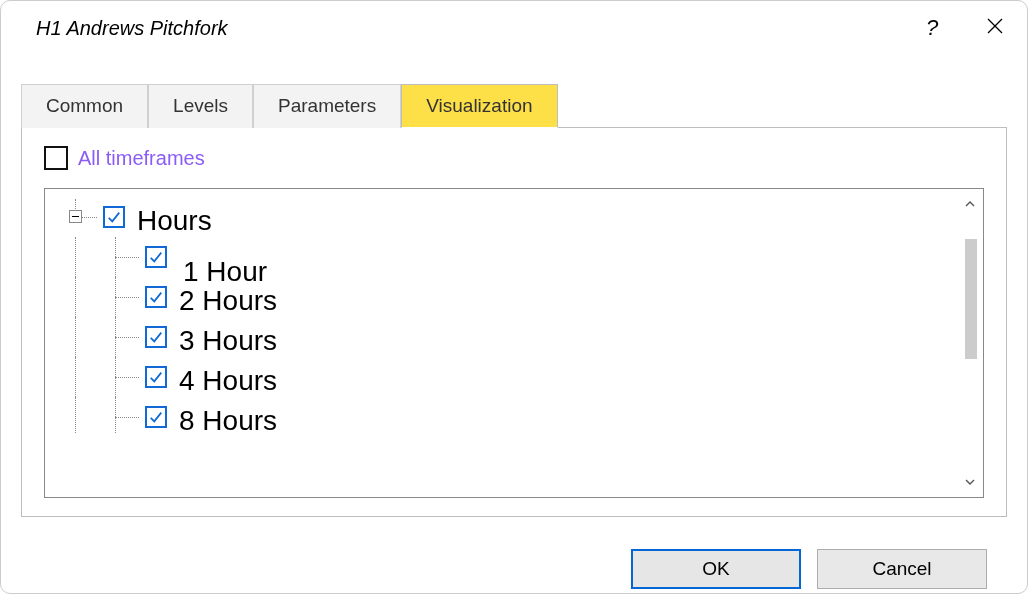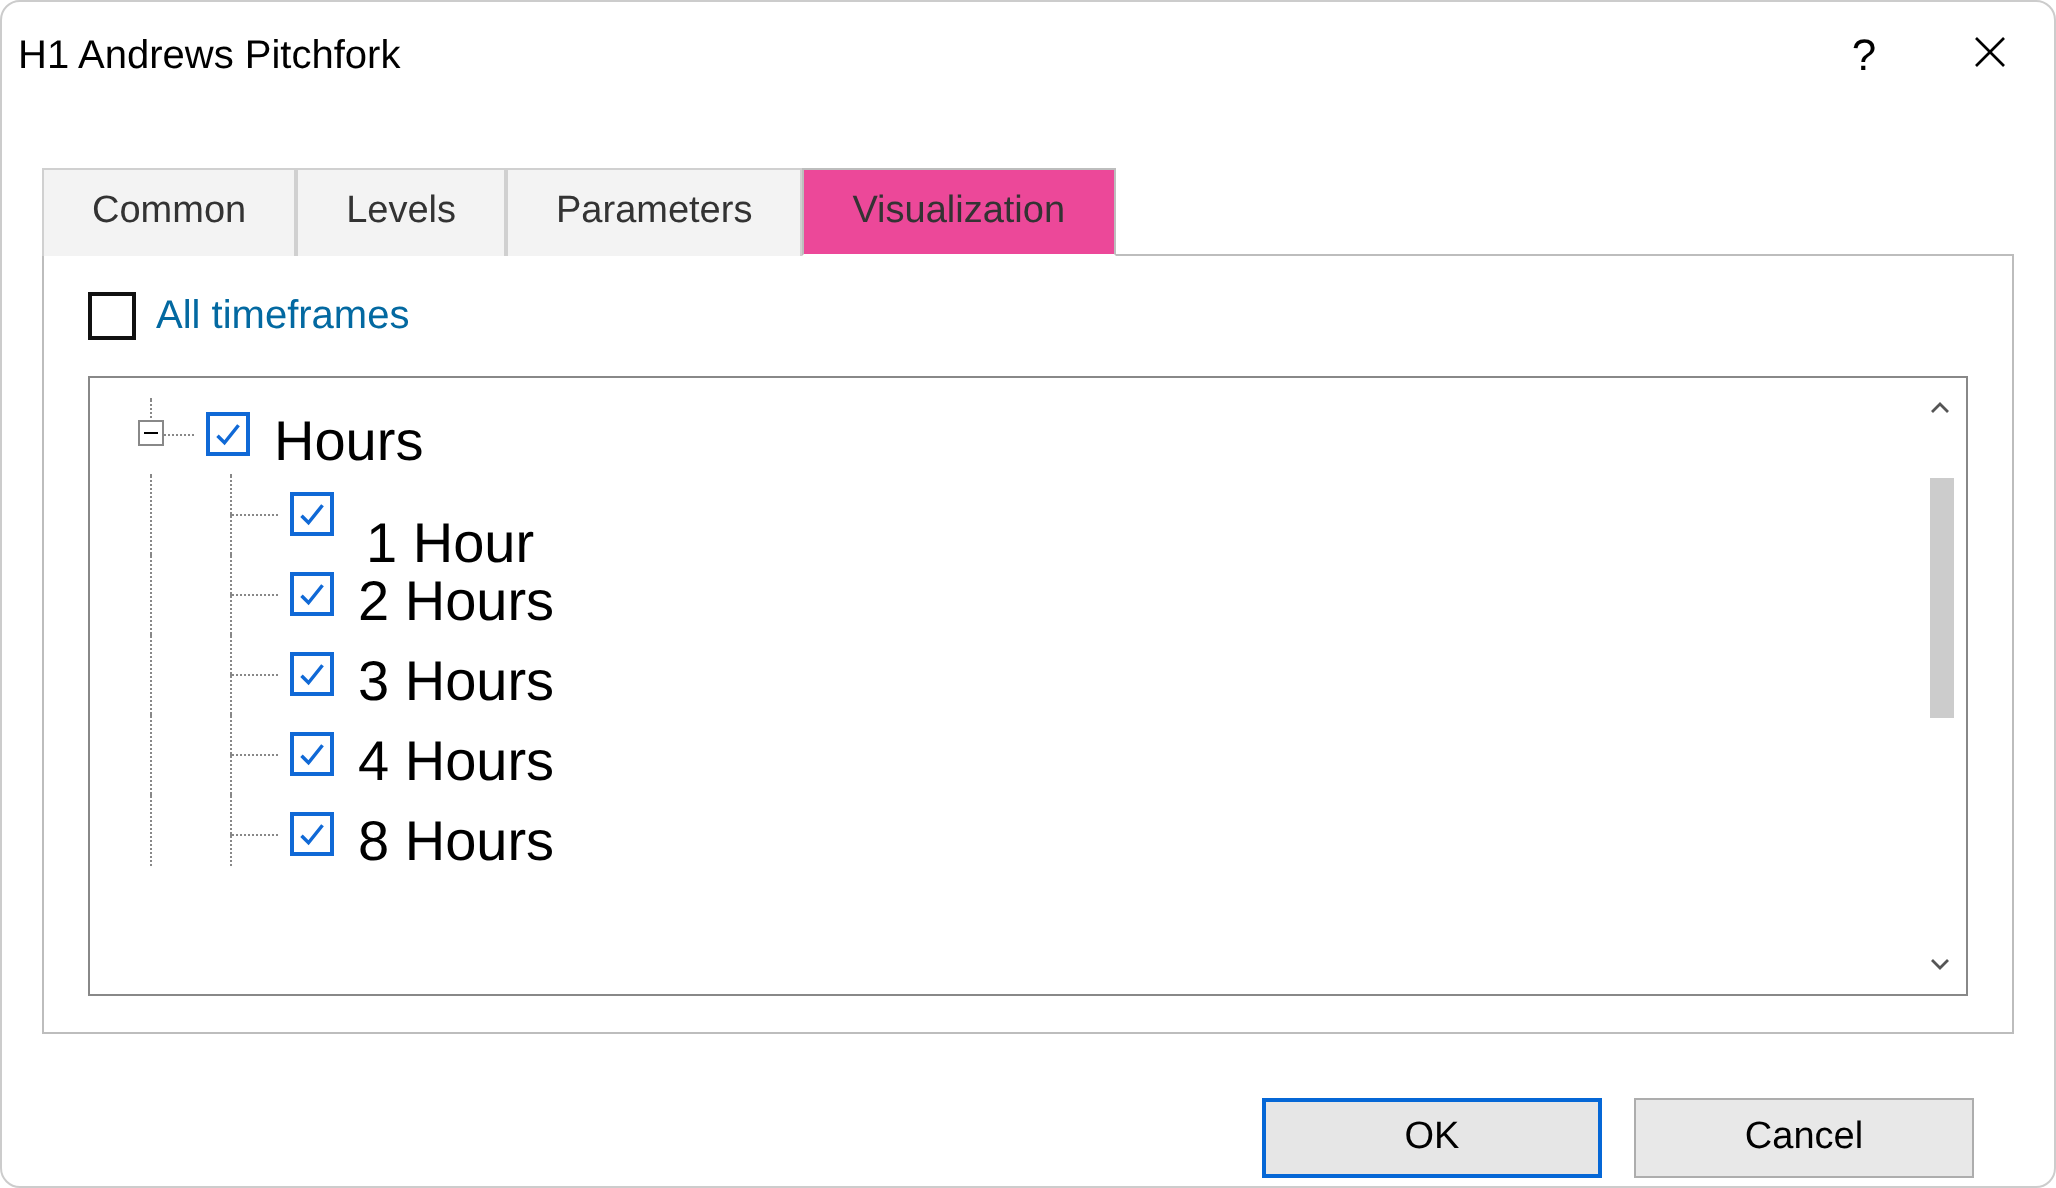--- a/index.html
+++ b/index.html
@@ -17,21 +17,22 @@
       border: 1px solid #ccc;
       border-radius: 10px;
       background: #fff;
       display: flex;
       flex-direction: column;
     }
     .titlebar {
       height: 54px;
       display: flex;
       align-items: center;
-      padding: 0 0 0 8px;
+      padding: 0 0 0 35px;
+      font-style: italic;
     }
     .titlebar .title {
       flex: 1;
       font-size: 20px;
       color: #000;
     }
     .titlebar .help, .titlebar .close {
       width: 56px;
       height: 54px;
       display: flex;
@@ -62,21 +63,21 @@
       color: #333;
       border: 1px solid transparent;
       border-bottom: none;
       cursor: pointer;
       position: relative;
       top: 1px;
       background: #f5f5f5;
     }
     .tab.inactive { background: #f3f3f3; border-color: #d0d0d0; }
     .tab.active {
-      background: #ec4899;
+      background: #fde047;
       border: 1px solid #bdbdbd;
       border-bottom: 1px solid #fff;
       z-index: 3;
     }
     .tabcontent {
       border: 1px solid #bdbdbd;
       flex: 1;
       padding: 18px 22px 18px 22px;
       position: relative;
       z-index: 1;
@@ -90,21 +91,21 @@
       margin-bottom: 18px;
       gap: 10px;
     }
     .chk-empty {
       width: 24px;
       height: 24px;
       border: 2px solid #111;
       background: #fff;
       display: inline-block;
     }
-    .all-tf-label { font-size: 20px; color: #0369a1; }
+    .all-tf-label { font-size: 20px; color: #8b5cf6; }
     .treepanel {
       border: 1px solid #888;
       flex: 1;
       position: relative;
       background: #fff;
     }
     .tree {
       position: absolute;
       left: 0; top: 10px; right: 30px; bottom: 0;
     }

